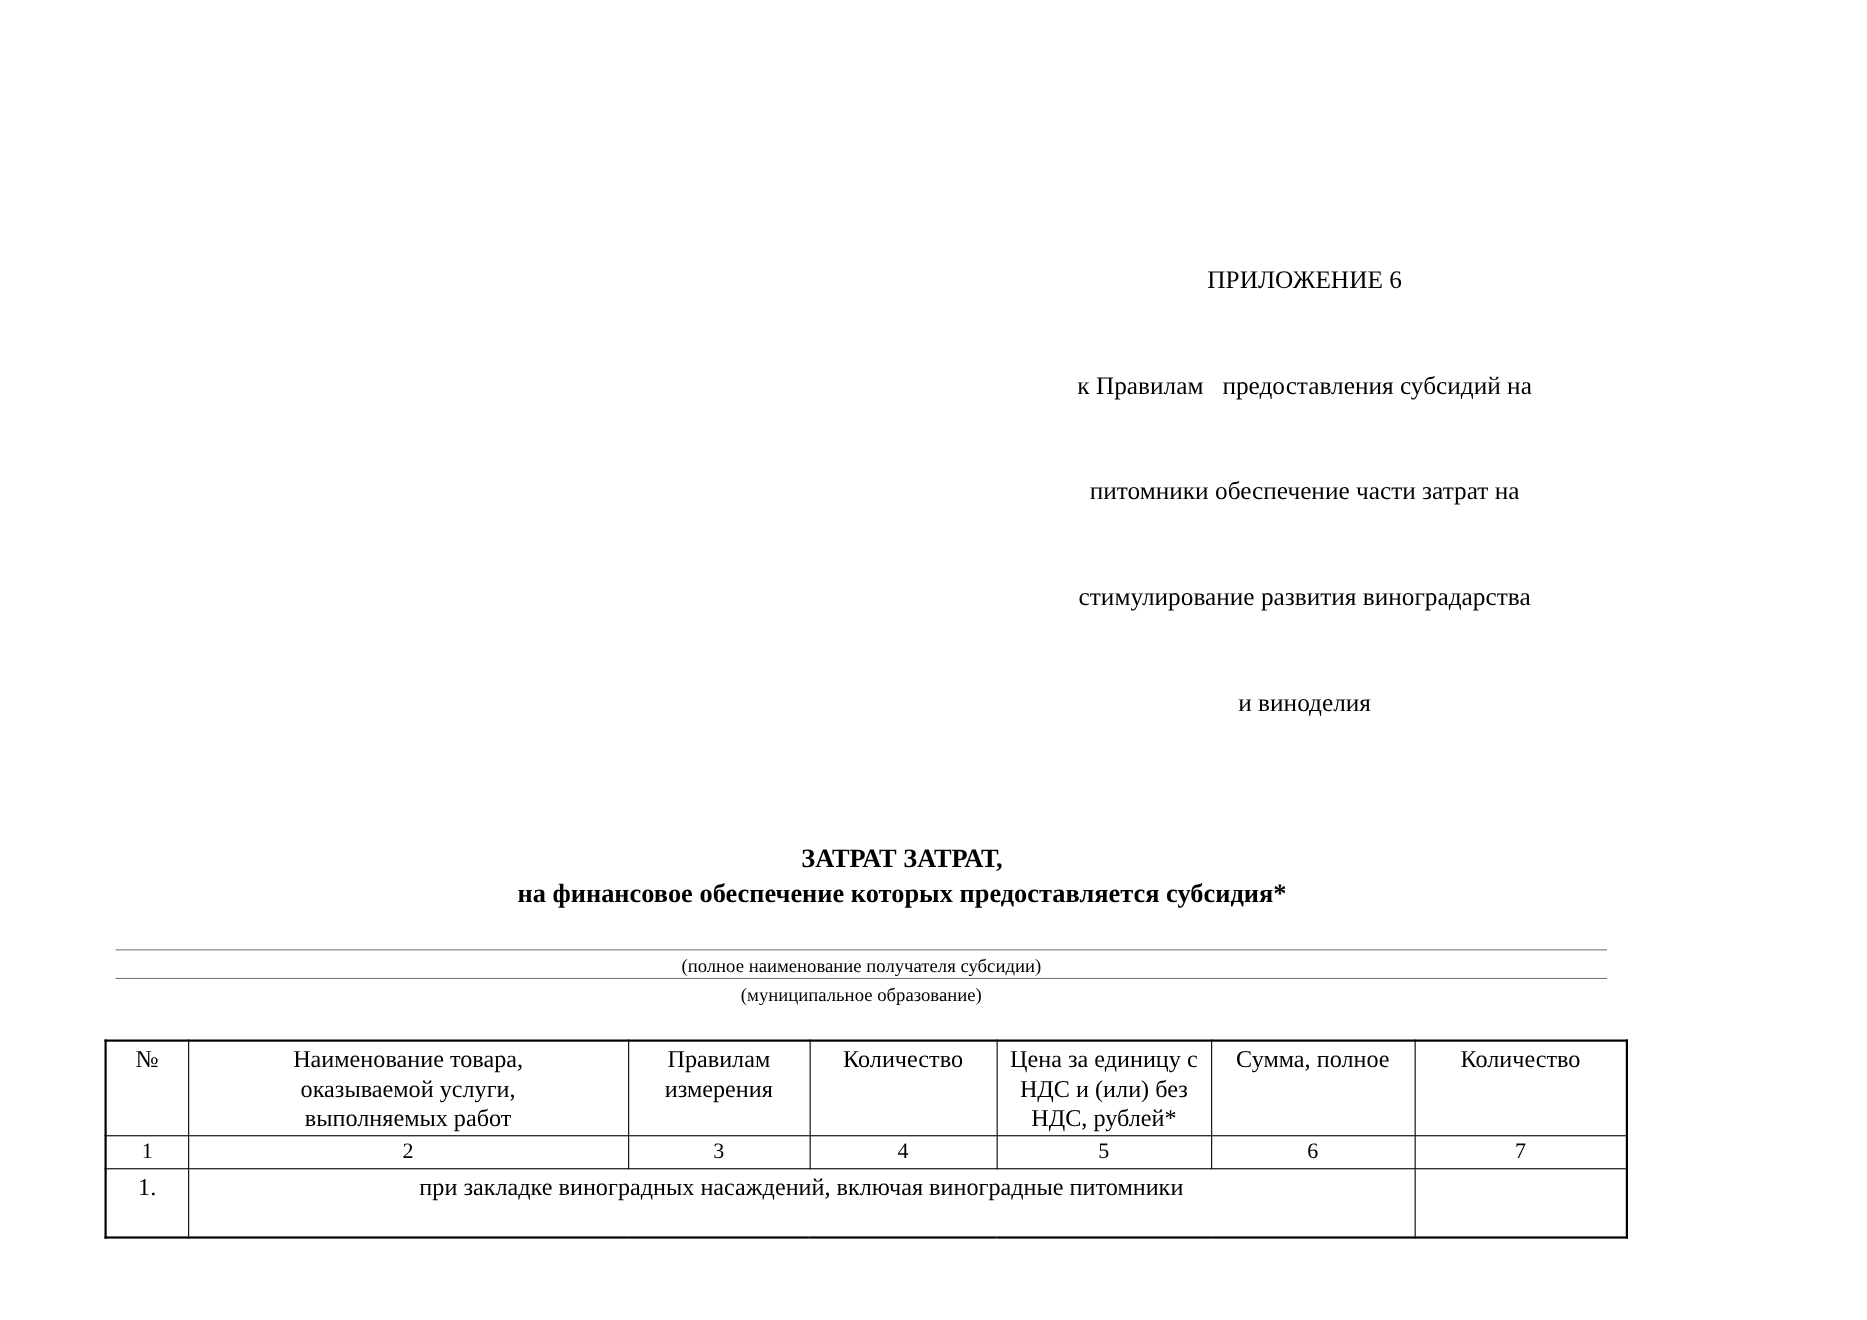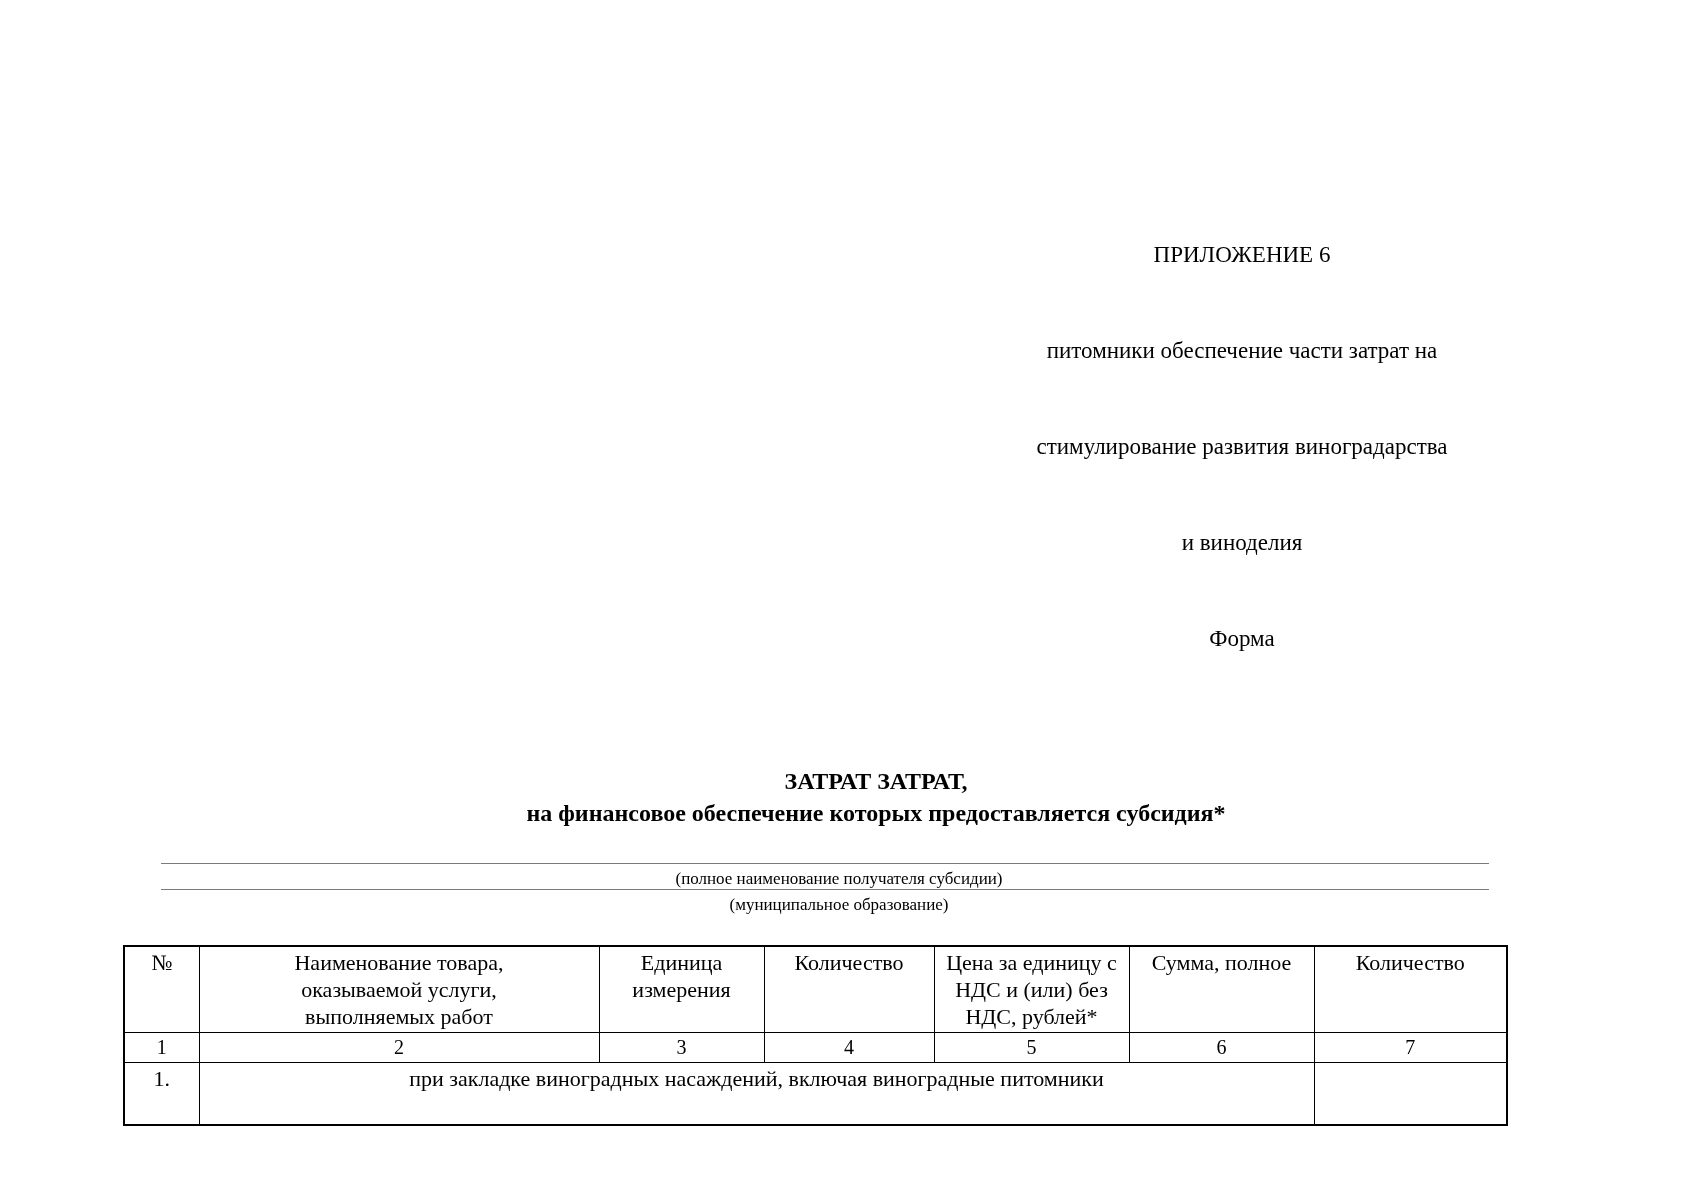--- a/index.html
+++ b/index.html
@@ -1,15 +1,15 @@
 <!DOCTYPE html>
 <html><head>
 <meta charset="utf-8">
 <style>
-  * { box-sizing: border-box; padding-left: 28px; }
+  * { box-sizing: border-box; }
   html, body { margin: 0; padding: 0; background: #ffffff; }
   .page {
     position: relative;
     width: 1697px;
     height: 1200px;
     background: #ffffff;
     color: #000000;
     font-family: "Liberation Serif", "DejaVu Serif", serif;
     font-size: 23px;
     overflow: hidden;
@@ -69,24 +69,24 @@
   tr.row-sec1 td { height: 62px; }
   td.merged-text { text-align: center; padding: 2px 10px; }
 </style>
 </head>
 <body>
 
 <div class="page">
 
   <div class="appendix">
     <div>ПРИЛОЖЕНИЕ 6</div>
+    <div>к Правилам   предоставления субсидий на</div>
     <div>питомники обеспечение части затрат на</div>
     <div>стимулирование развития виноградарства</div>
     <div>и виноделия</div>
-    <div>Форма</div>
   </div>
 
   <div class="title-block">
     <div>ЗАТРАТ ЗАТРАТ,</div>
     <div>на финансовое обеспечение которых предоставляется субсидия*</div>
   </div>
 
   <div class="fill-section first">
     <div class="fill-rule"></div>
     <div class="fill-caption">(полное наименование получателя субсидии)</div>
@@ -106,21 +106,21 @@
       <col style="width:195px">
       <col style="width:185px">
       <col style="width:193px">
     </colgroup>
     <tbody>
       <tr class="row-header">
         <td class="hdr">№</td>
         <td class="hdr">Наименование товара,
 оказываемой услуги,
 выполняемых работ</td>
-        <td class="hdr">Единица
+        <td class="hdr">Правилам
 измерения</td>
         <td class="hdr">Количество</td>
         <td class="hdr">Цена за единицу с
 НДС и (или) без
 НДС, рублей*</td>
         <td class="hdr">Сумма, полное</td>
         <td class="hdr">Количество</td>
       </tr>
       <tr class="row-colnums">
         <td>1</td>

